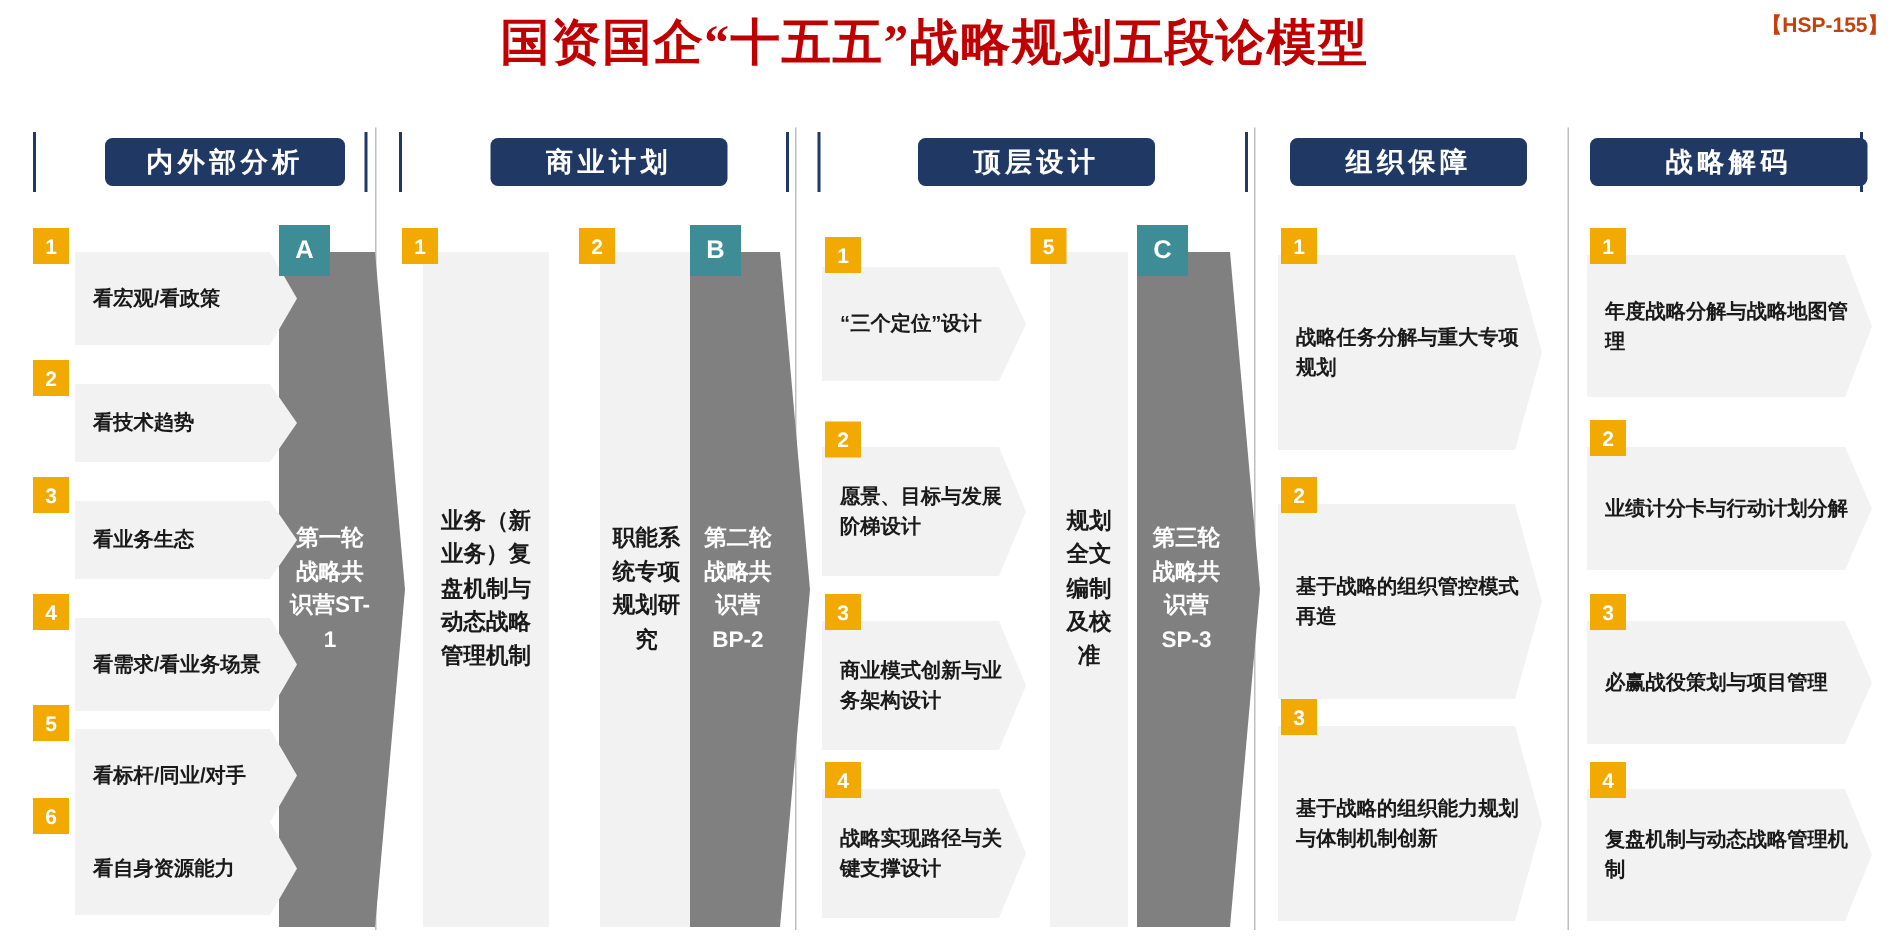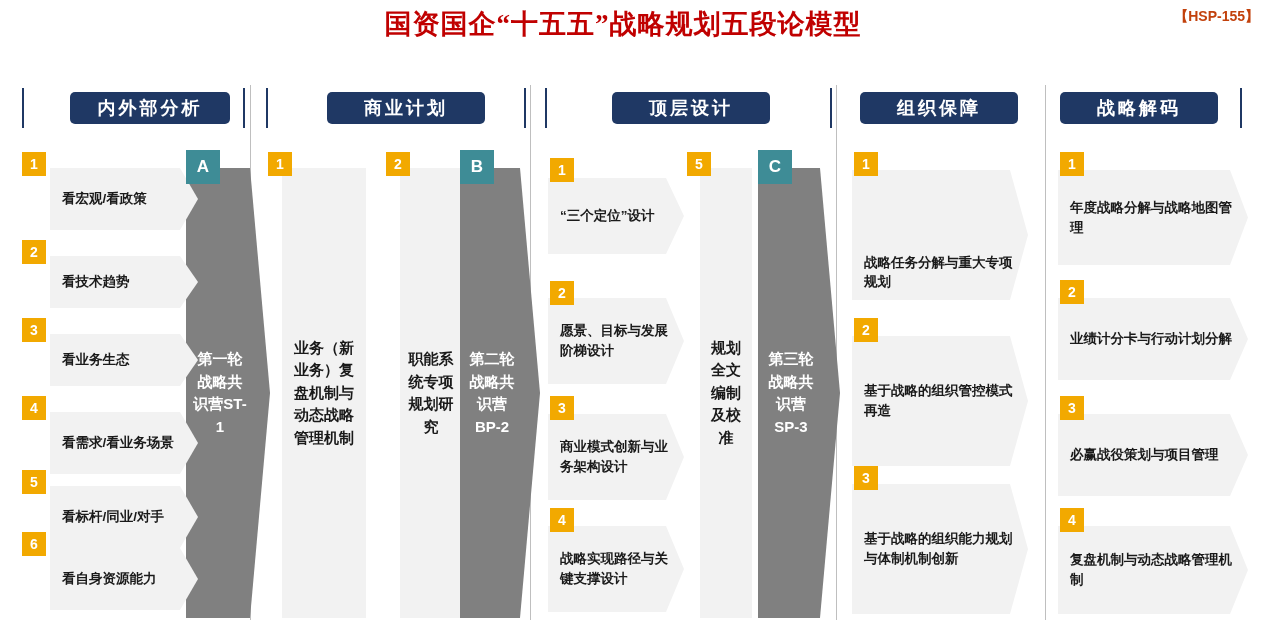--- a/index.html
+++ b/index.html
@@ -9,21 +9,21 @@
     font-family: "Liberation Sans", sans-serif;
     overflow: hidden;
   }
   .page { position: relative; width: 1269px; height: 626px; }
 
   .title {
     position: absolute;
     top: 6px; left: 0; width: 1246px;
     text-align: center;
     font-family: "Liberation Serif", serif;
-    font-size: 27px;
+    font-size: 33px;
     font-weight: bold;
     color: #C00000;
     letter-spacing: 1px;
   }
   .code-badge {
     position: absolute;
     top: 8px; right: 10px;
     font-size: 14px;
     font-weight: bold;
     color: #c2410c;
@@ -145,21 +145,21 @@
     </div>
   <div class="hdr" style="left:327px; top:92px; width:158px;">
       <span>商业计划</span>
     </div>
   <div class="hdr" style="left:612px; top:92px; width:158px;">
       <span>顶层设计</span>
     </div>
   <div class="hdr" style="left:860px; top:92px; width:158px;">
       <span>组织保障</span>
     </div>
-  <div class="hdr" style="left:1060px;top:92px; width:158px;">
+  <div class="hdr" style="left:1060px;top:92px; width:185px;">
       <span>战略解码</span>
     </div>
 
   <div class="pillar-letter" style="left:186px; top:150px;">A</div>
   <div class="pillar arrow" style="left:186px; top:168px; width:84px; height:450px;">
     <span>第一轮战略共识营ST-1</span>
   </div>
 
   <div class="num" style="left:22px; top:152px;">1</div>
   <div class="lbl chev" style="left:50px; top:168px; width:148px; height:62px;">
@@ -230,21 +230,21 @@
   <div class="pillar-plain" style="left:700px; top:168px; width:52px; height:450px;justify-content:center;">
     <span>规划全文编制及校准</span>
   </div>
 
   <div class="pillar-letter" style="left:758px; top:150px;">C</div>
   <div class="pillar arrow" style="left:758px; top:168px; width:82px; height:450px;">
     <span>第三轮战略共识营SP-3</span>
   </div>
 
   <div class="num" style="left:854px; top:152px;">1</div>
-  <div class="lbl chev" style="left:852px; top:170px; width:176px; height:130px;align-items:flex-end;">
+  <div class="lbl chev" style="left:852px; top:170px; width:176px; height:130px;">
       <span>战略任务分解与重大专项规划</span>
     </div>
 
   <div class="num" style="left:854px; top:318px;">2</div>
   <div class="lbl chev" style="left:852px; top:336px; width:176px; height:130px;">
       <span>基于战略的组织管控模式再造</span>
     </div>
 
   <div class="num" style="left:854px; top:466px;">3</div>
   <div class="lbl chev" style="left:852px; top:484px; width:176px; height:130px;">

